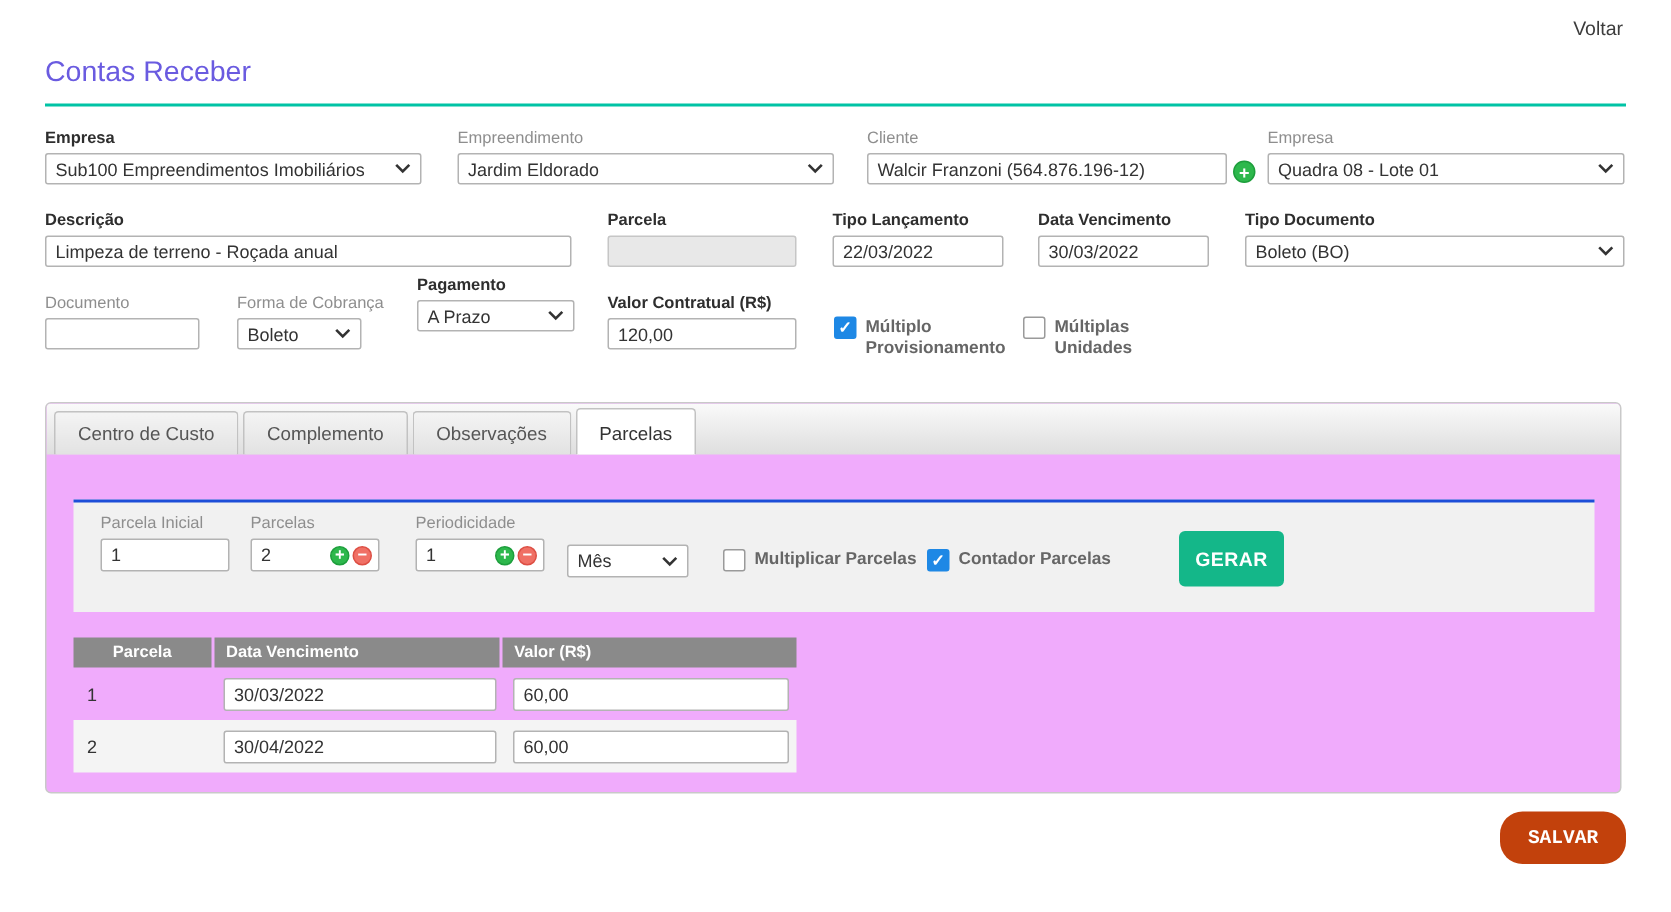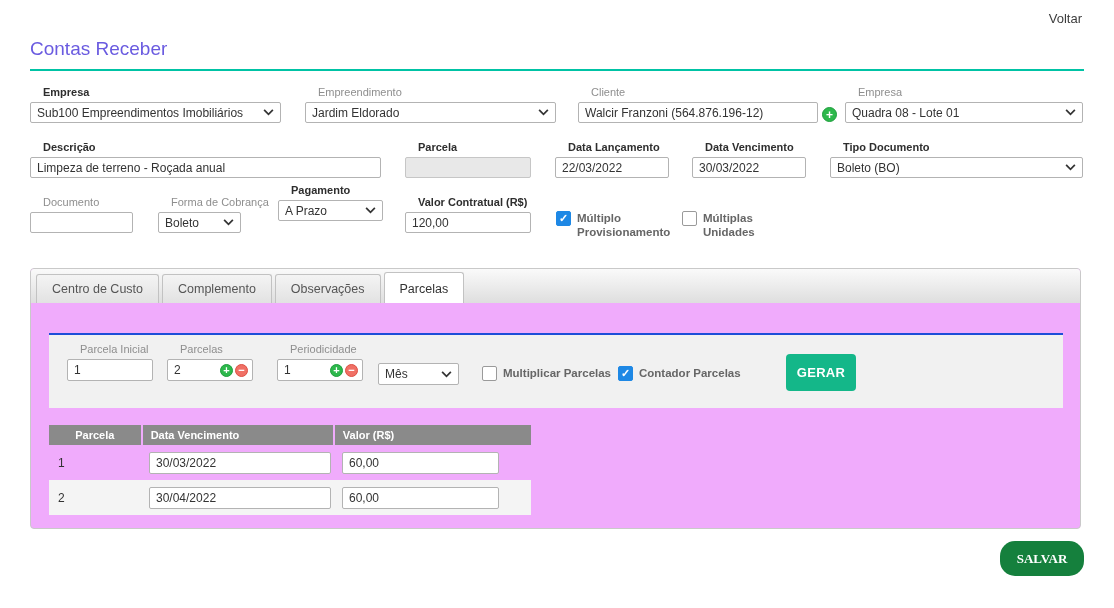--- a/index.html
+++ b/index.html
@@ -7,21 +7,21 @@
   body { font-family:"Liberation Sans", sans-serif; }
   .page { position:relative; width:1114px; height:608px; background:#fff; overflow:hidden; }
 
   
   .voltar { position:absolute; top:11px; right:32px; font-size:13px; color:#3d3d3d; text-decoration:none; cursor:pointer; }
   .page-title { position:absolute; left:30px; top:38px; font-size:19px; font-weight:normal; color:#6a5be0; }
   .title-rule { position:absolute; left:30px; top:69px; width:1054px; height:2px; background:#00c3a5; }
 
   
   .fg { position:absolute; }
-  .lbl { display:block; font-size:11px; color:#8e8e8e; margin-bottom:4px; white-space:nowrap;margin-left:13px; }
+  .lbl { display:block; font-size:11px; color:#8e8e8e; margin-bottom:4px; white-space:nowrap; }
   .lbl.bold { color:#2e2e2e; font-weight:bold; }
   .inp, .selectbox { width:100%; height:21px; border:1px solid #b3b3b3; border-radius:2px; background:#fff;
       font-family:"Liberation Sans", sans-serif; font-size:12px; color:#333; padding:0 6px; }
   .inp:disabled, .inp.disabled { background:#e8e8e8; border-color:#c6c6c6; }
   .selectbox { display:flex; align-items:center; justify-content:space-between; cursor:pointer; }
   .sel-val { overflow:hidden; white-space:nowrap; text-overflow:ellipsis; }
   .chev { display:flex; align-items:center; margin-left:4px; flex:0 0 auto; }
 
   
   .circle-btn { display:inline-flex; align-items:center; justify-content:center; border-radius:50%;
@@ -70,24 +70,24 @@
   .hc1 { width:92px; justify-content:center; }
   .hc2 { width:191px; }
   .hc3 { width:197px; margin-left:2px; }
   .ptable .drow { display:flex; align-items:center; height:35px; }
   .ptable .drow.alt { background:#f4f4f4; }
   .ptable .c1 { width:92px; padding-left:9px; color:#333; }
   .ptable .c2 { width:193px; padding-left:8px; }
   .ptable .c3 { width:197px; padding-left:8px; }
   .ptable input { width:182px; height:22px; border:1px solid #b3b3b3; border-radius:2px; padding:0 6px;
       font-family:"Liberation Sans", sans-serif; font-size:12px; color:#333; background:#fff; }
-  .ptable .c3 input { width:157px; }
-
-  .btn-salvar { position:absolute; left:1000px; top:541px; width:84px; height:35px; background:#15803d;
-      color:#fff; font-family:Liberation Serif, serif; font-weight:bold; font-size:13px;
+  .ptable .c3 input { width:184px; }
+
+  .btn-salvar { position:absolute; left:1000px; top:541px; width:84px; height:35px; background:#c2410c;
+      color:#fff; font-family:Liberation Mono, monospace; font-weight:bold; font-size:13px;
       border:none; border-radius:15px; cursor:pointer; }
 </style>
 </head>
 <body>
 
 <div class="page">
 
   <a class="voltar">Voltar</a>
   <h1 class="page-title">Contas Receber</h1>
   <div class="title-rule"></div>
@@ -133,21 +133,21 @@
 
   <div class="fg" style="left:30px;top:141px;width:351px">
     <label class="lbl bold">Descrição</label>
     <input class="inp" value="Limpeza de terreno - Roçada anual" style="">
   </div>
   <div class="fg" style="left:405px;top:141px;width:126px">
     <label class="lbl bold">Parcela</label>
     <input class="inp disabled" disabled="" value="" style="">
   </div>
   <div class="fg" style="left:555px;top:141px;width:114px">
-    <label class="lbl bold">Data Lançamento</label>
+    <label class="lbl bold">Tipo Lançamento</label>
     <input class="inp" value="22/03/2022" style="">
   </div>
   <div class="fg" style="left:692px;top:141px;width:114px">
     <label class="lbl bold">Data Vencimento</label>
     <input class="inp" value="30/03/2022" style="">
   </div>
   <div class="fg" style="left:830px;top:141px;width:253px">
     <label class="lbl bold">Tipo Documento</label>
     <div class="selectbox">
       <span class="sel-val">Boleto (BO)</span>

